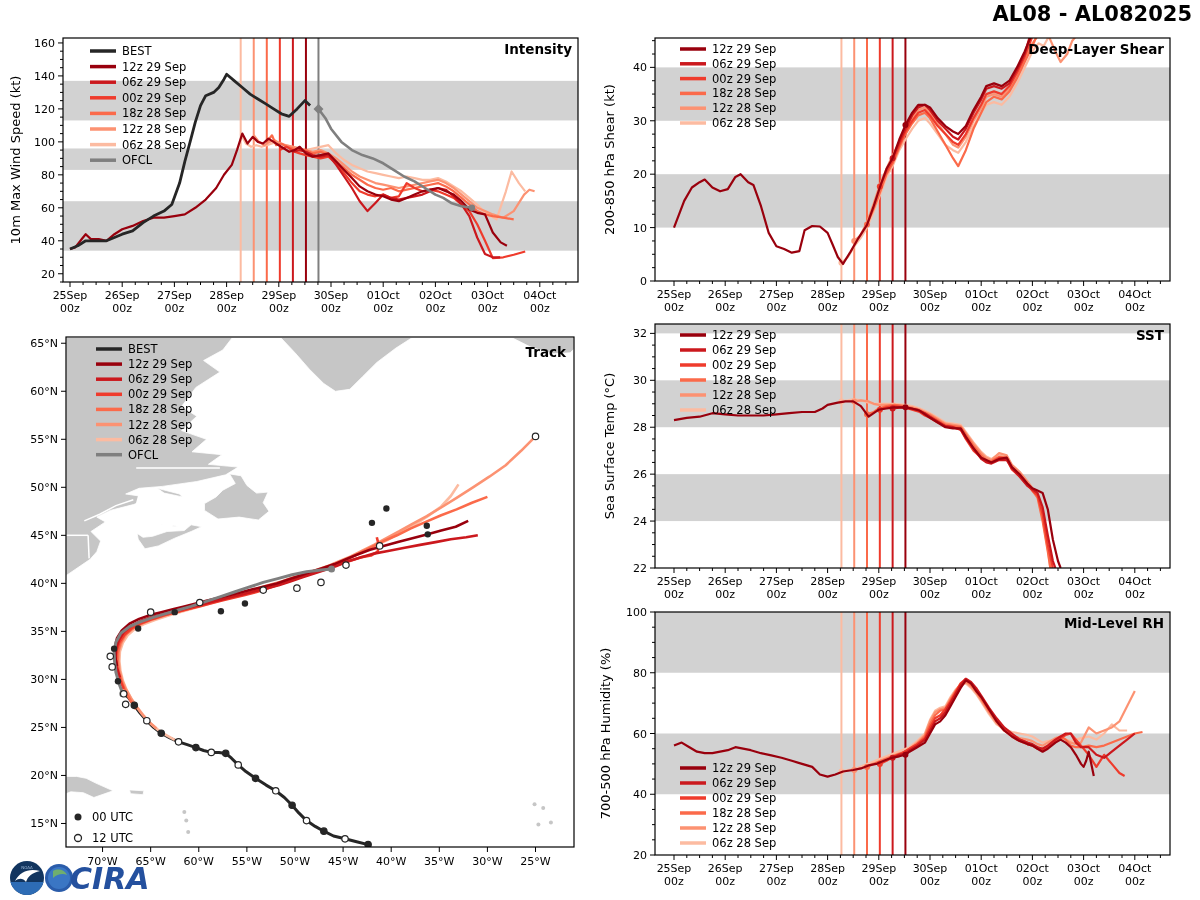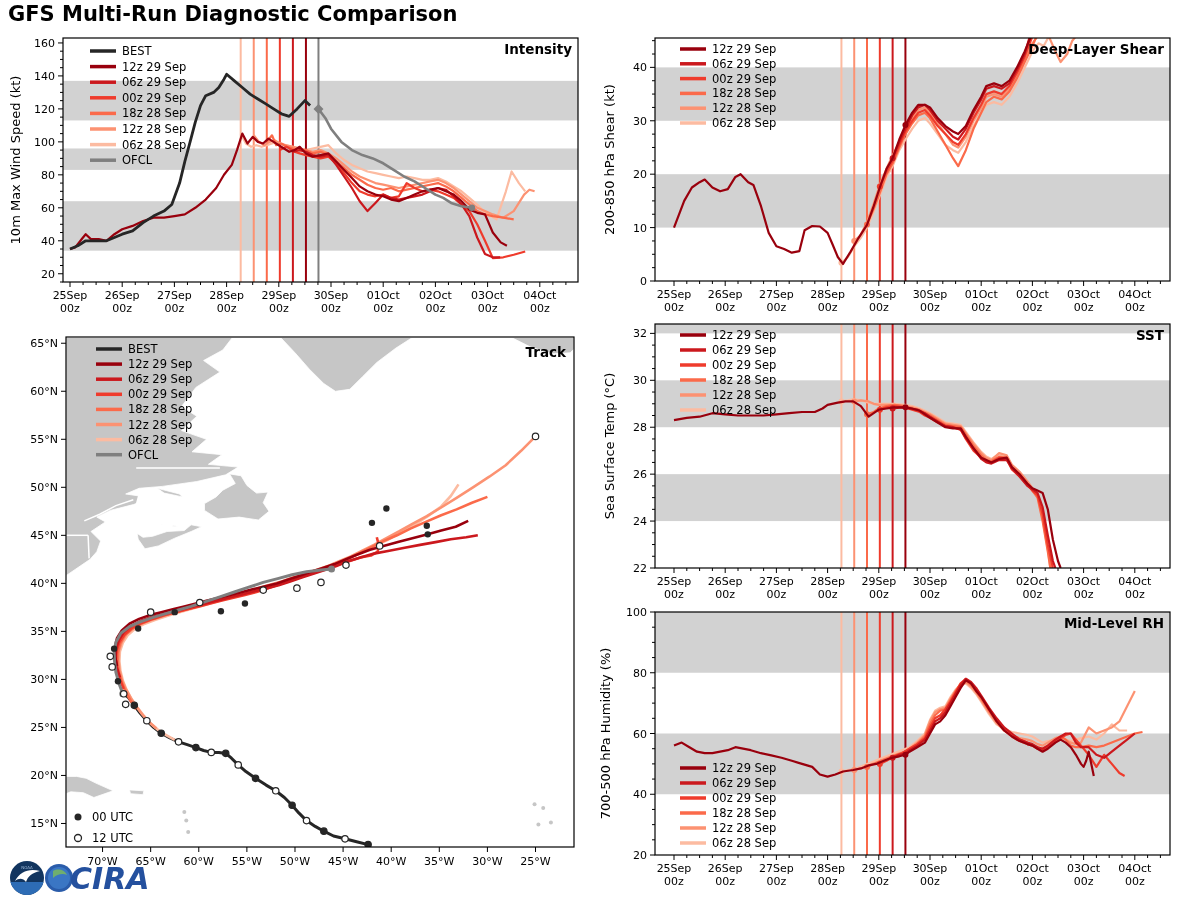--- a/index.html
+++ b/index.html
@@ -7,21 +7,21 @@
        font-family:"DejaVu Sans","Liberation Sans",sans-serif;overflow:hidden;}
   #main-title{position:absolute;left:8px;top:2px;font-size:21px;font-weight:bold;color:#000;}
   #storm-title{position:absolute;right:8px;top:2px;font-size:21px;font-weight:bold;color:#000;}
   svg{position:absolute;left:0;top:0;}
   #logos{position:absolute;left:6px;top:856px;width:170px;height:44px;}
 </style>
 </head>
 <body>
 
 <div id="fig">
-  <div id="main-title">GFS Multi-Run Diagnostic Comparison</div>
+  <div id="storm-title">AL08 - AL082025</div>
 
   <svg id="intensity" width="1200" height="900">
       <defs>
         <clipPath id="clip-intensity">
           <rect x="63" y="38" width="515" height="244"></rect>
         </clipPath>
       </defs>
       <g>
         <rect x="63" y="201.2162162162162" width="515" height="49.45945945945948" fill="#d2d2d2"></rect>
         <rect x="63" y="148.45945945945948" width="515" height="21.432432432432392" fill="#d2d2d2"></rect>

